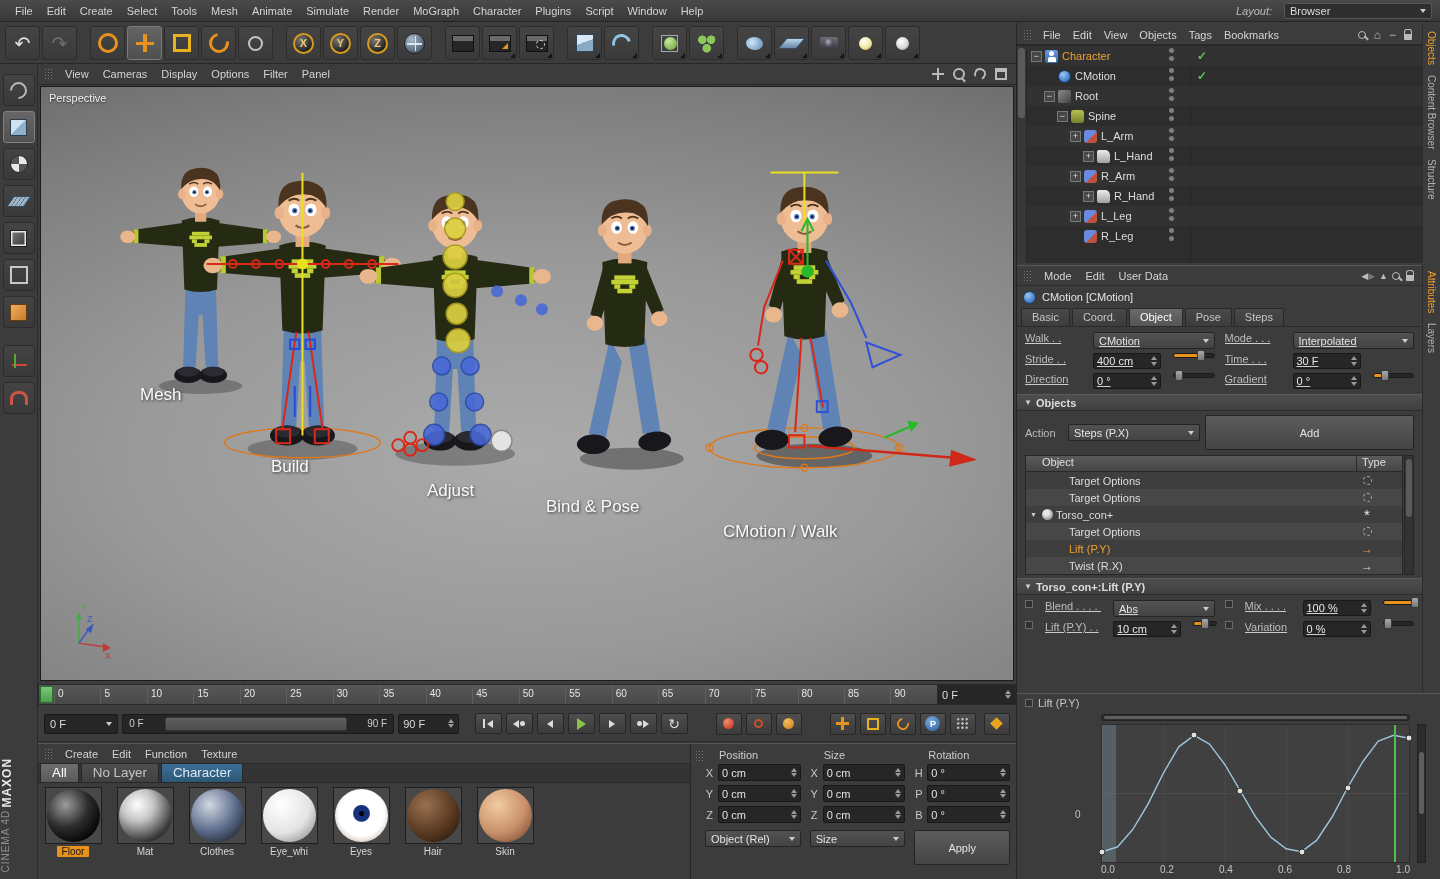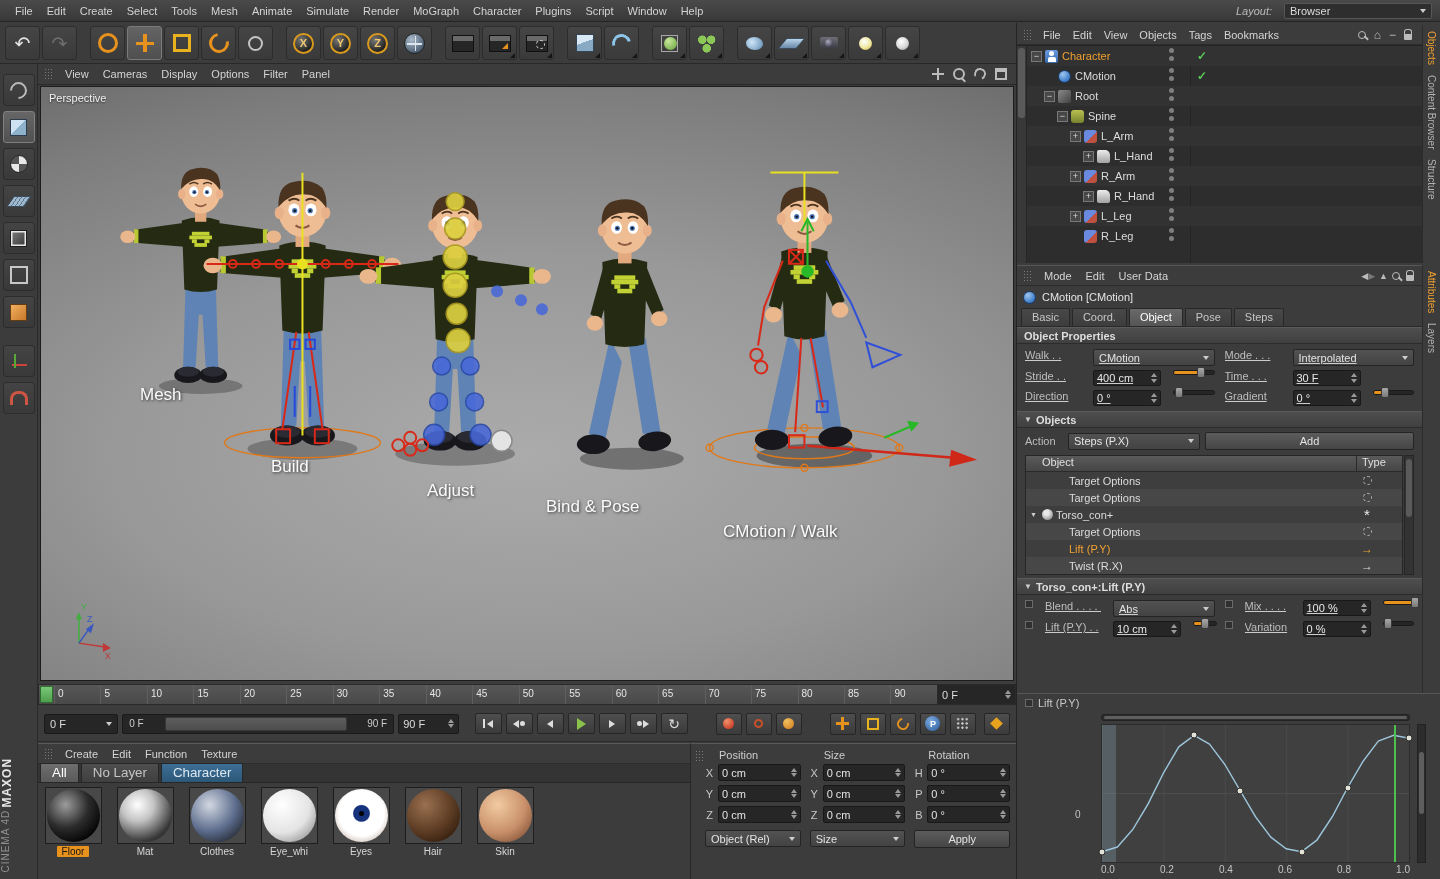--- a/index.html
+++ b/index.html
@@ -146,21 +146,21 @@
 
 .coords{position:absolute;left:690px;top:743px;width:326px;height:136px;background:#3c3c3c;border-top:1px solid #575757;border-left:1px solid #272727;padding:3px 6px 0 14px;}
 .coords .grip{position:absolute;left:2px;top:6px;}
 .coords-grid{display:grid;grid-template-columns:1fr 1fr 1fr;column-gap:9px;}
 .coords-title{font-size:11px;color:#cdcdcd;padding:2px 0 3px 14px;}
 .coord-row{display:flex;align-items:center;gap:4px;margin-bottom:4px;}
 .axis-l{width:9px;color:#c8c8c8;text-align:center;}
 .field{flex:1;height:17px;background:#262626;border:1px solid #181818;border-radius:2px;display:flex;align-items:center;justify-content:space-between;padding:0 3px;color:#e2e2e2;min-width:0;}
 .coords-footer{display:grid;grid-template-columns:1fr 1fr 1fr;column-gap:9px;margin-top:3px;}
 .dropdown{height:17px;background:linear-gradient(#525252,#434343);border:1px solid #242424;border-radius:2px;display:flex;align-items:center;justify-content:space-between;padding:0 5px;color:#e4e4e4;min-width:0;}
-.btn{height:18px;background:linear-gradient(#5c5c5c,#454545);border:1px solid #242424;border-radius:2px;color:#e2e2e2;text-align:left;display:flex;align-items:center;justify-content:center;font-family:inherit;font-size:11px;}
+.btn{height:35px;background:linear-gradient(#5c5c5c,#454545);border:1px solid #242424;border-radius:2px;color:#e2e2e2;text-align:left;display:flex;align-items:center;justify-content:center;font-family:inherit;font-size:11px;}
 
 
 .right-panel{position:absolute;left:1016px;top:23px;width:424px;bottom:0;background:#3c3c3c;border-left:1px solid #242424;}
 .side-tabs{position:absolute;right:0;width:18px;background:#3c3c3c;border-left:1px solid #2c2c2c;display:flex;flex-direction:column;align-items:center;padding-top:6px;gap:10px;}
 .side-tabs.top{top:2px;height:238px;}
 .side-tabs.mid{top:242px;height:428px;}
 .vtab{writing-mode:vertical-rl;font-size:10px;color:#b4b4b4;white-space:nowrap;}
 .vtab.active{color:#f0a030;}
 
 
@@ -1105,23 +1105,20 @@
       </div>
       <div class="am-tabs">
 
       <button class="am-tab">Basic</button>
           <button class="am-tab">Coord.</button>
           <button class="am-tab active">Object</button>
           <button class="am-tab">Pose</button>
           <button class="am-tab">Steps</button>
         </div>
 
-      <div class="section-header">
-        <span>Object Properties</span>
-      </div>
       <div class="prop-grid">
         <div class="prop">
           <span class="prop-label">Walk . .</span>
           <div class="dropdown grow">
               <span>CMotion</span>
               <span class="dd"></span>
             </div>
         </div>
         <div class="prop">
           <span class="prop-label">Mode . . .</span>

